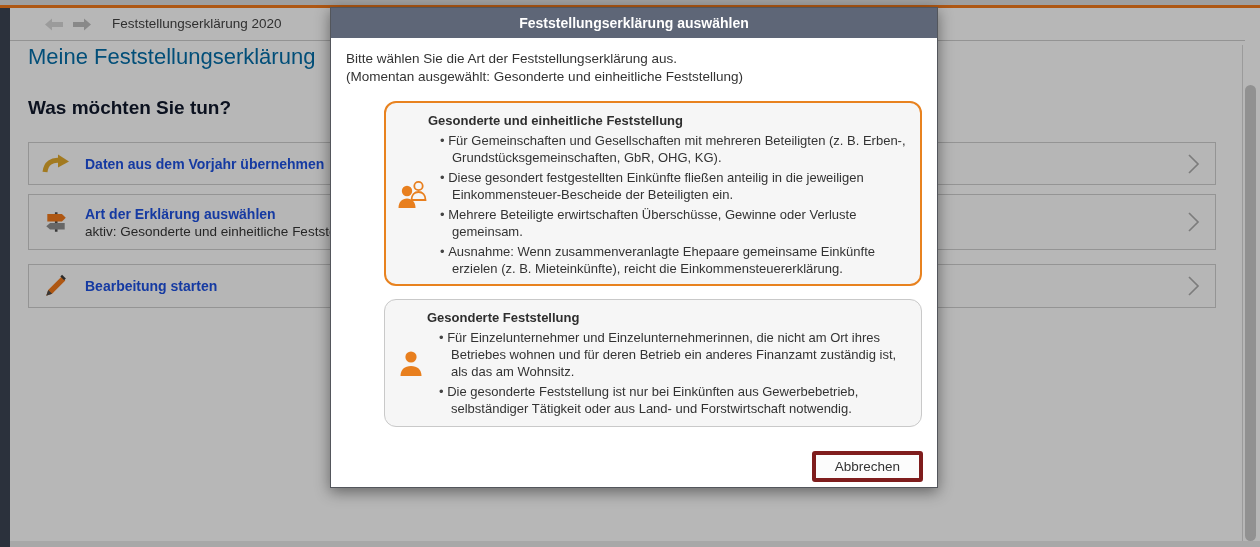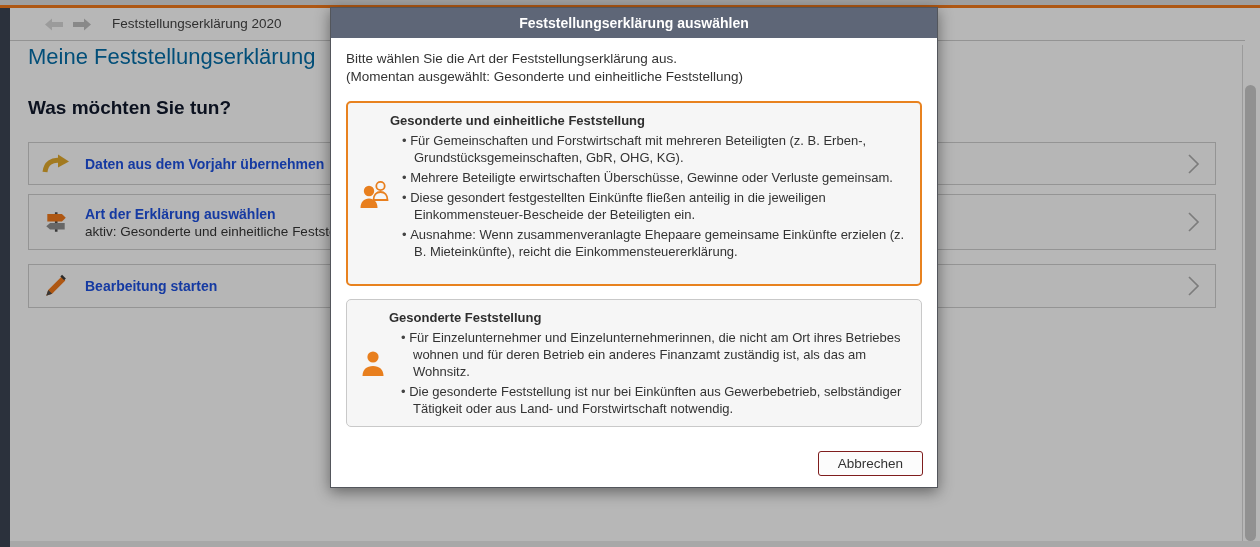--- a/index.html
+++ b/index.html
@@ -41,34 +41,34 @@
 
   
   .modal { position:absolute; left:330px; top:7px; width:608px; height:481px; background:#ffffff;
            border:1px solid #53565c; box-shadow:0 4px 14px rgba(0,0,0,0.45); }
   .modal-titlebar { height:30px; background:#5e6677; color:#ffffff; font-size:14px; font-weight:bold;
                     text-align:center; line-height:30px; }
   .modal-body { padding:12px 15px 0 15px; }
   .intro-line { font-size:13.5px; color:#333; line-height:17.5px; }
 
   .option-card { position:relative; margin-top:16px; background:#f6f6f6; border:1px solid #c9c9c9;
-                 border-radius:5px; padding:10px 10px 8px 42px; overflow:hidden; }
+                 border-radius:12px; padding:10px 10px 8px 42px; overflow:hidden;margin-left:38px; }
   .option-card.selected { border:2px solid #e8821f; }
   .card-1 { height:185px; }
   .card-2 { height:128px; margin-top:13px; }
   .card-icon { position:absolute; left:10px; top:50%; transform:translateY(-50%); width:32px; height:32px; }
   .card-title { font-size:13px; font-weight:bold; color:#2e2e2e; margin-bottom:4px; }
   .card-bullets { list-style:none; padding-left:12px; }
   .card-bullets li { font-size:13px; line-height:17px; color:#333; margin-top:3px;
                      padding-left:12px; text-indent:-12px; }
   .card-bullets li::before { content:"•\00a0"; color:#444; }
 
   .modal-footer { text-align:right; padding:24px 14px 12px 14px; }
   .cancel-btn { font-family:"Liberation Sans", sans-serif; font-size:13.5px; color:#333;
-                background:#fcfcfc; border:1px solid #7f1d1d; border-radius:3px;
+                background:#fcfcfc; border:4px solid #7f1d1d; border-radius:3px;
                 padding:4px 19px; cursor:pointer; }
 </style>
 </head>
 <body>
 
 <div class="stage">
 
   <div class="bg">
     <div class="top-strip"></div>
     <div class="accent-line"></div>
@@ -171,23 +171,23 @@
               <path d="M15.5 22 c0-5 3-8 7-8 s7 3 7 8 z"></path>
             </g>
             <g fill="#e87f1e">
               <circle cx="11" cy="13" r="5.2"></circle>
               <path d="M2.5 30 c0-6 3.6-9.5 8.5-9.5 s8.5 3.5 8.5 9.5 z"></path>
             </g>
           </svg>
         </span>
         <div class="card-title">Gesonderte und einheitliche Feststellung</div>
         <ul class="card-bullets">
-          <li>Für Gemeinschaften und Forstwirtschaft mit mehreren Beteiligten (z. B. Erben-, Grundstücksgemeinschaften, GbR, OHG, KG).</li>
+          <li>Für Gemeinschaften und Gesellschaften mit mehreren Beteiligten (z. B. Erben-, Grundstücksgemeinschaften, GbR, OHG, KG).</li>
+          <li>Diese gesondert festgestellten Einkünfte fließen anteilig in die jeweiligen Einkommensteuer-Bescheide der Beteiligten ein.</li>
           <li>Mehrere Beteiligte erwirtschaften Überschüsse, Gewinne oder Verluste gemeinsam.</li>
-          <li>Diese gesondert festgestellten Einkünfte fließen anteilig in die jeweiligen Einkommensteuer-Bescheide der Beteiligten ein.</li>
           <li>Ausnahme: Wenn zusammenveranlagte Ehepaare gemeinsame Einkünfte erzielen (z. B. Mieteinkünfte), reicht die Einkommensteuererklärung.</li>
         </ul>
       </div>
 
       <div class="option-card card-2">
         <span class="card-icon">
           <svg width="32" height="32" viewBox="0 0 32 32">
             <g fill="#e87f1e">
               <circle cx="16" cy="10" r="5.6"></circle>
               <path d="M5.5 29 c0-6.5 4.2-10 10.5-10 s10.5 3.5 10.5 10 z"></path>

